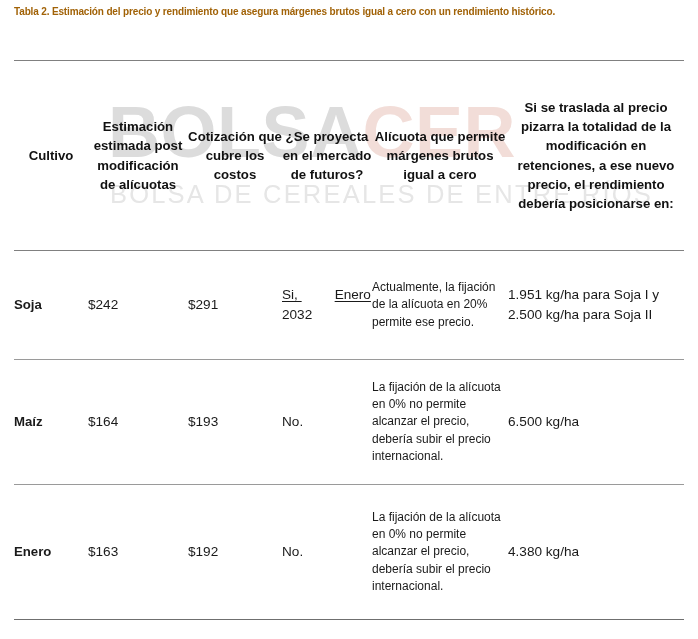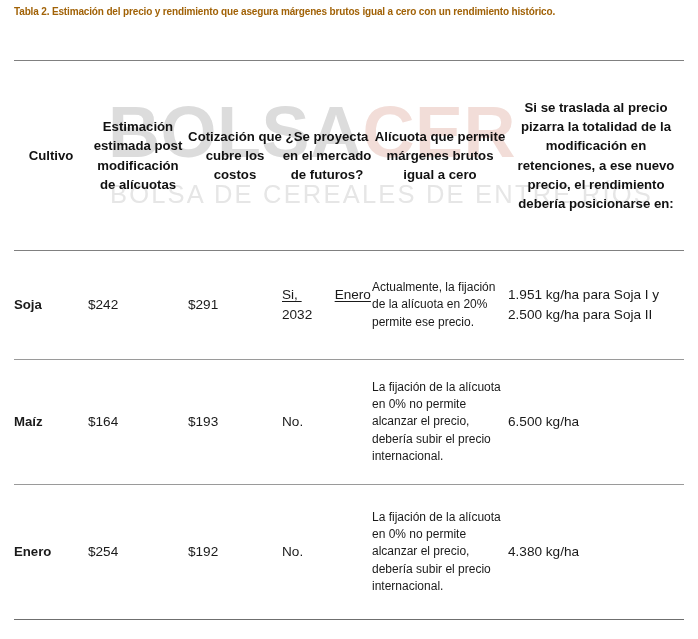--- a/index.html
+++ b/index.html
@@ -195,21 +195,21 @@
           <td class="crop">Maíz</td>
           <td class="money">$164</td>
           <td class="money">$193</td>
           <td class="proj">No.</td>
           <td class="alic">La fijación de la alícuota en 0% no permite alcanzar el precio, debería subir el precio internacional.</td>
           <td class="yield">6.500 kg/ha</td>
         </tr>
 
         <tr class="r-sorgo">
           <td class="crop">Enero</td>
-          <td class="money">$254</td>
+          <td class="money">$163</td>
           <td class="money">$192</td>
           <td class="proj">No.</td>
           <td class="alic">La fijación de la alícuota en 0% no permite alcanzar el precio, debería subir el precio internacional.</td>
           <td class="yield">4.380 kg/ha</td>
         </tr>
 
       </tbody>
     </table>
   </div>
 

